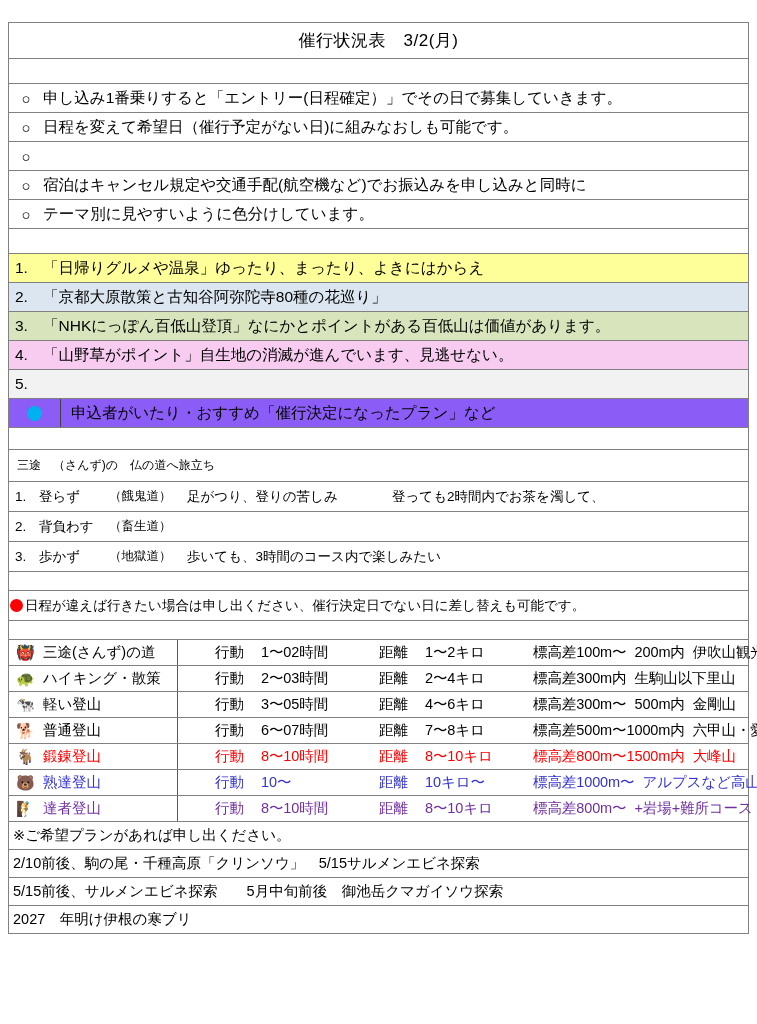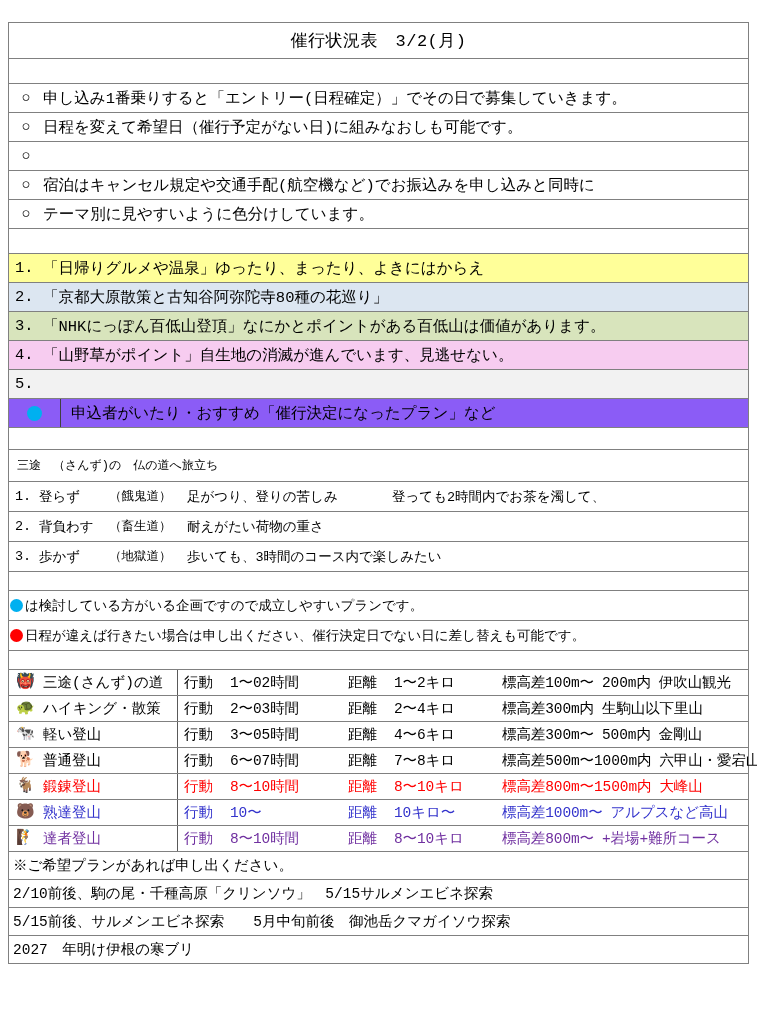--- a/index.html
+++ b/index.html
@@ -12,21 +12,20 @@
     height: 1024px;
     font-family: "Liberation Sans", "DejaVu Sans", sans-serif;
     color: #000000;
     overflow: hidden;
   }
   .page {
     position: relative;
     width: 757px;
     height: 1024px;
     box-sizing: border-box;
-    font-family: Liberation Mono, monospace;
   }
   .sheet {
     position: absolute;
     left: 8px;
     top: 22px;
     width: 741px;
     border-left: 1px solid #808080;
     border-right: 1px solid #808080;
     border-top: 1px solid #808080;
     box-sizing: border-box;
@@ -159,21 +158,21 @@
     border-left: 1px solid #595959;
     align-self: stretch;
     display: flex;
     align-items: center;
     padding-left: 6px;
     box-sizing: border-box;
     white-space: nowrap;
     font-size: 14.5px;
     letter-spacing: -0.1px;
   }
-  .r-diff .c-spec .sp-a { flex: 0 0 46px; }
+  .r-diff .c-spec .sp-a { flex: 0 0 46px; margin-left: 31px; }
   .r-diff .c-spec .sp-b { flex: 0 0 118px; }
   .r-diff .c-spec .sp-c { flex: 0 0 46px; }
   .r-diff .c-spec .sp-d { flex: 0 0 108px; }
   .r-diff .c-spec .sp-e { flex: 0 0 auto; padding-right: 8px;}
   .r-diff .c-spec .sp-f { flex: 1 1 auto; text-align: left; }
 
   
   .r-foot {
     height: 28px;
     font-size: 14.5px;
@@ -251,39 +250,32 @@
       <span class="c-no">1.</span>
       <span class="c-verb">登らず</span>
       <span class="c-road">（餓鬼道）</span>
       <span class="c-desc">足がつり、登りの苦しみ</span>
       <span class="c-note">登っても2時間内でお茶を濁して、</span>
     </div>
     <div class="row r-sanzu">
       <span class="c-no">2.</span>
       <span class="c-verb">背負わす</span>
       <span class="c-road">（畜生道）</span>
-      <span class="c-desc">耐えがたい荷物の重さ</span>
     </div>
     <div class="row r-sanzu">
       <span class="c-no">3.</span>
       <span class="c-verb">歩かず</span>
       <span class="c-road">（地獄道）</span>
       <span class="c-note">歩いても、3時間のコース内で楽しみたい</span>
     </div>
 
     <div class="row r-spacer-xs"></div>
 
     <div class="row r-note">
       <span class="ndot">
-        <span class="dot" style="background: rgb(0, 176, 240);"></span>
-      </span>
-      <span class="txt">は検討している方がいる企画ですので成立しやすいプランです。</span>
-    </div>
-    <div class="row r-note">
-      <span class="ndot">
         <span class="dot" style="background: rgb(255, 0, 0);"></span>
       </span>
       <span class="txt">日程が違えば行きたい場合は申し出ください、催行決定日でない日に差し替えも可能です。</span>
     </div>
 
     <div class="row r-spacer-xs"></div>
 
     <div class="row r-diff">
       <span class="c-icon">👹</span>
       <span class="c-name" style="color: rgb(0, 0, 0);">三途(さんず)の道</span>

